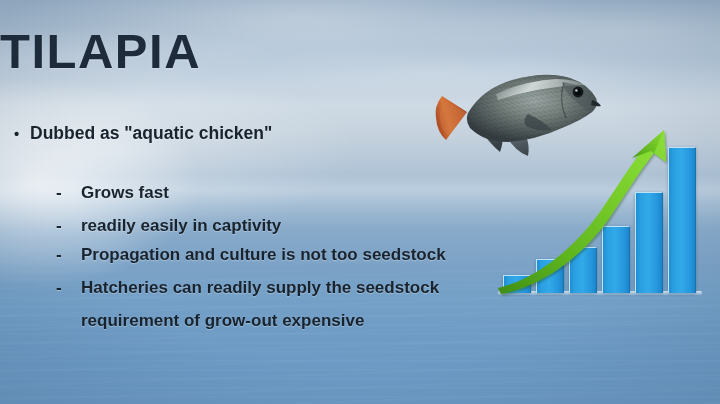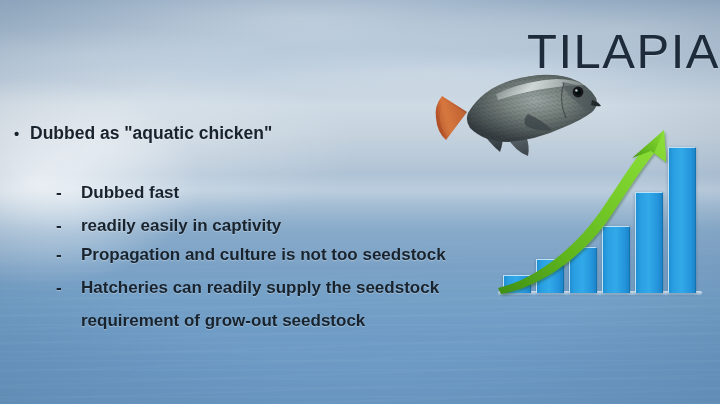--- a/index.html
+++ b/index.html
@@ -75,25 +75,25 @@
   #bg-vignette {
     background:
       radial-gradient(ellipse 520px 300px at 360px 200px, rgba(0,0,0,0) 55%, rgba(20,45,75,0.13) 100%);
   }
 
   
   #title {
     position: absolute;
     left: 0; top: 27px;
     width: 720px;
-    text-align: right;
+    text-align: left;
     font-size: 49px;
     letter-spacing: 1.5px;
     color: #1d2b3a;
-    font-weight: 400;
+    font-weight: 700;
     line-height: 1;
     text-shadow: 0 1px 2px rgba(255,255,255,0.25);
   }
 
   .bullet-row {
     position: absolute;
     display: flex;
     align-items: baseline;
     color: #18232e;
     white-space: nowrap;
@@ -309,35 +309,35 @@
     </g>
   </svg>
 
   <div class="bullet-row" id="bullet-main">
     <span class="marker">•</span>
     <span>Dubbed as "aquatic chicken"</span>
   </div>
 
   <div class="bullet-row sub-row" id="sub-1">
     <span class="marker">-</span>
-    <span>Dubbed fast</span>
+    <span>Grows fast</span>
   </div>
 
   <div class="bullet-row sub-row" id="sub-2">
     <span class="marker">-</span>
     <span>readily easily in captivity</span>
   </div>
 
   <div class="bullet-row sub-row" id="sub-3">
     <span class="marker">-</span>
     <span>Propagation and culture is not too seedstock</span>
   </div>
 
   <div class="bullet-row sub-row" id="sub-4">
     <span class="marker">-</span>
     <span>Hatcheries can readily supply the seedstock</span>
   </div>
 
   <div class="bullet-row" id="sub-4b">
-    <span>requirement of grow-out seedstock</span>
+    <span>requirement of grow-out expensive</span>
   </div>
 
 </div>
 
 </body></html>

